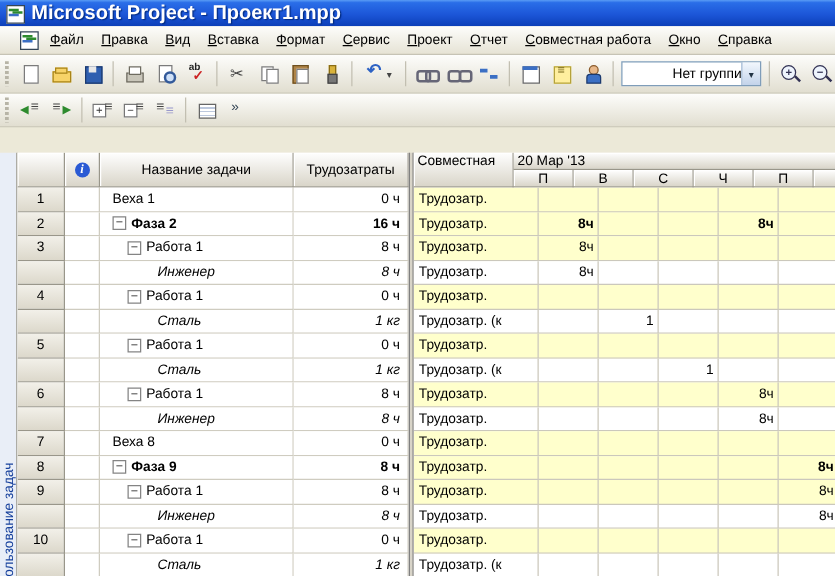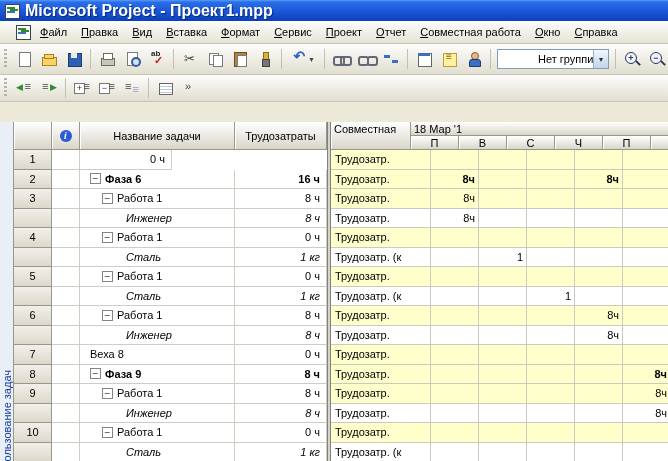--- a/index.html
+++ b/index.html
@@ -273,28 +273,31 @@
         <div class="hc h-info">
             <span class="info-ic"></span>
           </div>
         <div class="hc h-name">Название задачи</div>
         <div class="hc h-work">Трудозатраты</div>
       </div>
       <div class="rows" id="task-rows">
           <div class="trow">
             <div class="tc idc">1</div>
             <div class="tc infc"></div>
+            <div class="tc nmc" style="padding-left: 10px;">
+              <span>Веха 1</span>
+            </div>
             <div class="tc wkc">0 ч</div>
           </div>
           <div class="trow">
             <div class="tc idc">2</div>
             <div class="tc infc"></div>
             <div class="tc nmc" style="padding-left: 10px;">
               <span class="cbox">−</span>
-              <span class="b">Фаза 6</span>
+              <span class="b">Фаза 2</span>
             </div>
             <div class="tc wkc b">16 ч</div>
           </div>
           <div class="trow">
             <div class="tc idc">3</div>
             <div class="tc infc"></div>
             <div class="tc nmc" style="padding-left: 22px;">
               <span class="cbox">−</span>
               <span>Работа 1</span>
             </div>
@@ -412,21 +415,21 @@
           </div>
         </div>
     </div>
 
     <div class="vsplit"></div>
 
     <div class="rgrid">
       <div class="rheader">
         <div class="hc dh-details">Совместная</div>
         <div class="tscale">
-          <div class="ts-top">18 Мар '1</div>
+          <div class="ts-top">20 Мар '13</div>
           <div class="ts-bottom">
             <div class="hc dhcell">П</div>
             <div class="hc dhcell">В</div>
             <div class="hc dhcell">С</div>
             <div class="hc dhcell">Ч</div>
             <div class="hc dhcell">П</div>
             <div class="hc dhcell dhrest"></div>
           </div>
         </div>
       </div>

